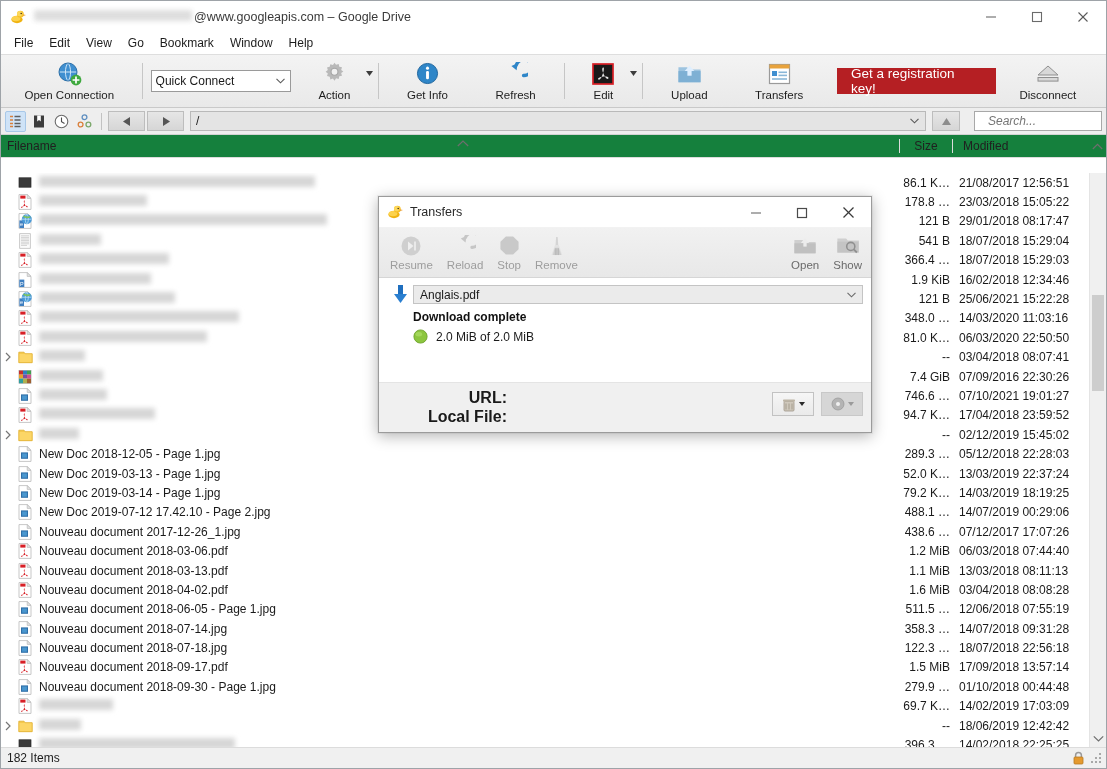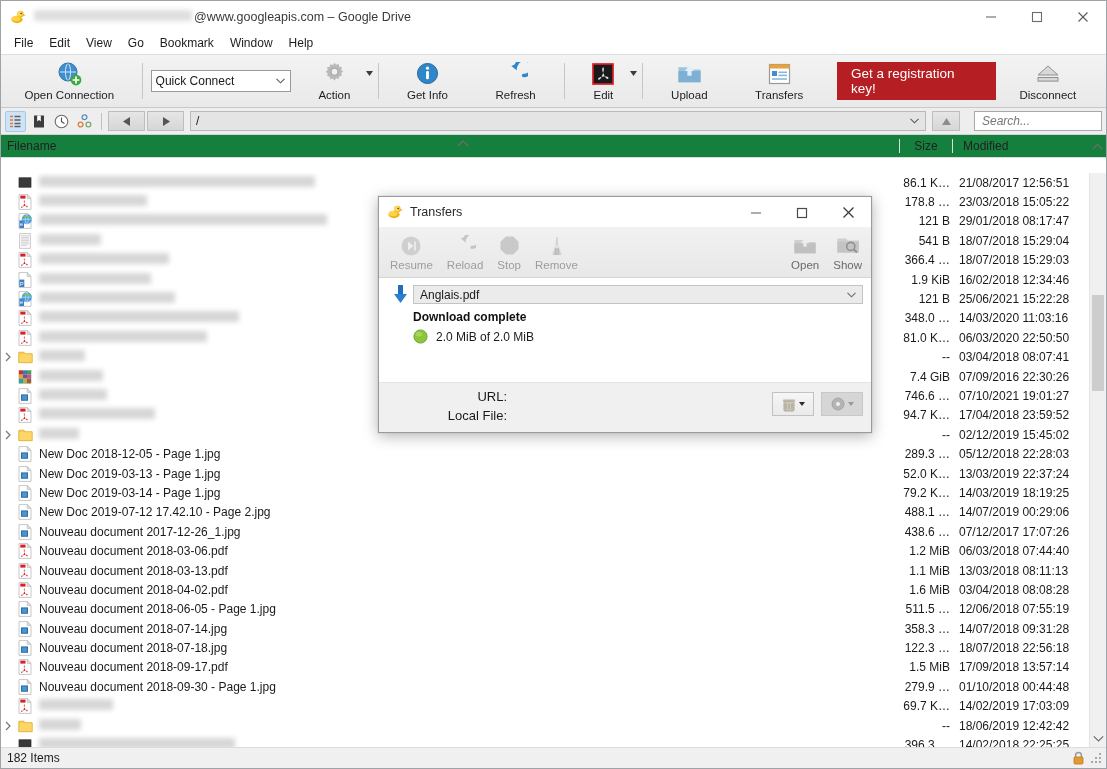--- a/index.html
+++ b/index.html
@@ -101,21 +101,21 @@
     right: 1px; top: 16px;
   }
   .reg-key {
     background: #b51f23;
     color: #ffffff;
     font-size: 13.5px;
     display: flex; align-items: center; justify-content: center;
     padding: 0 14px;
     margin: 8px 0 8px 10px;
     align-self: center;
-    height: 38px;
+    height: 26px;
   }
 
   
   .navbar {
     height: 27px;
     background: #eeeeee;
     border-bottom: 1px solid #d2d2d2;
     display: flex; align-items: center;
     padding: 0 4px;
     gap: 2px;
@@ -149,21 +149,21 @@
     background: linear-gradient(#e6e6e6,#d6d6d6);
     border: 1px solid #bdbdbd;
     display: flex; align-items: center; justify-content: center;
     margin-left: 4px;
   }
   .search-box {
     width: 128px; height: 20px;
     background: #ffffff;
     border: 1px solid #a8a8a8;
     display: flex; align-items: center;
-    padding-left: 5px;
+    padding-left: 11px;
     margin-left: 12px;
   }
   .search-box input {
     border: 0; outline: 0; width: 100%;
     font-family: "Liberation Sans", sans-serif;
     font-size: 12px; font-style: italic; color: #8a8a8a;
     background: transparent;
   }
 
   
@@ -306,21 +306,21 @@
   }
   .dl-bytes { font-size: 12px; color: #1a1a1a; }
   .dlg-footer {
     height: 49px;
     background: #f0f0f0;
     display: flex; align-items: center;
     padding: 0 10px;
     position: relative;
   }
   .dlg-labels { width: 100%; }
-  .dlg-lab-row { display: flex; height: 19px; font-size: 13px; color: #1a1a1a; }
+  .dlg-lab-row { display: flex; height: 19px; font-size: 16px; color: #1a1a1a; font-weight: bold; }
   .dlg-lab-row .k { width: 118px; text-align: right; }
   .dlg-fbtns { position: absolute; right: 8px; top: 9px; display: flex; gap: 7px; }
   .dlg-fbtn {
     width: 42px; height: 24px;
     background: linear-gradient(#f6f6f6,#eaeaea);
     border: 1px solid #c2c2c2;
     display: flex; align-items: center; justify-content: center; gap: 3px;
   }
   .dlg-fbtn.grey { background: #d6d6d6; border-color: #c8c8c8; }
 </style>

